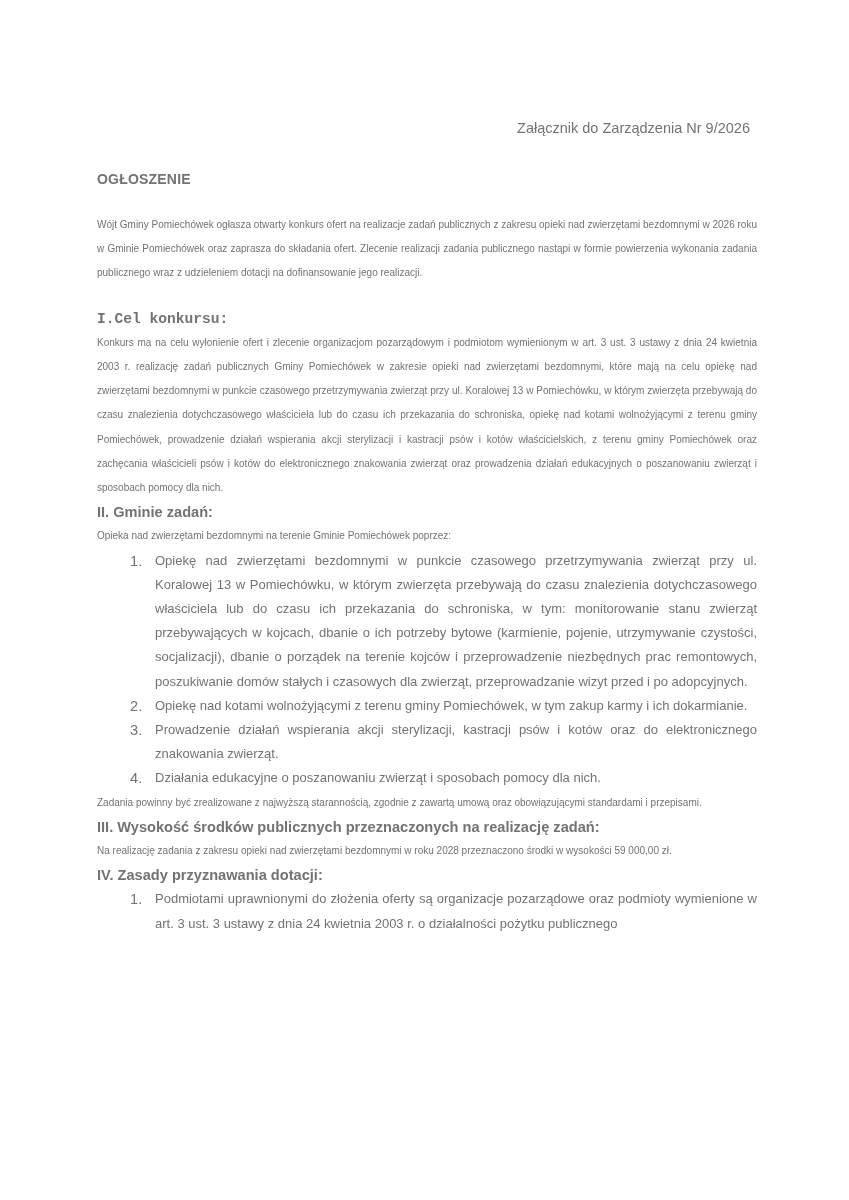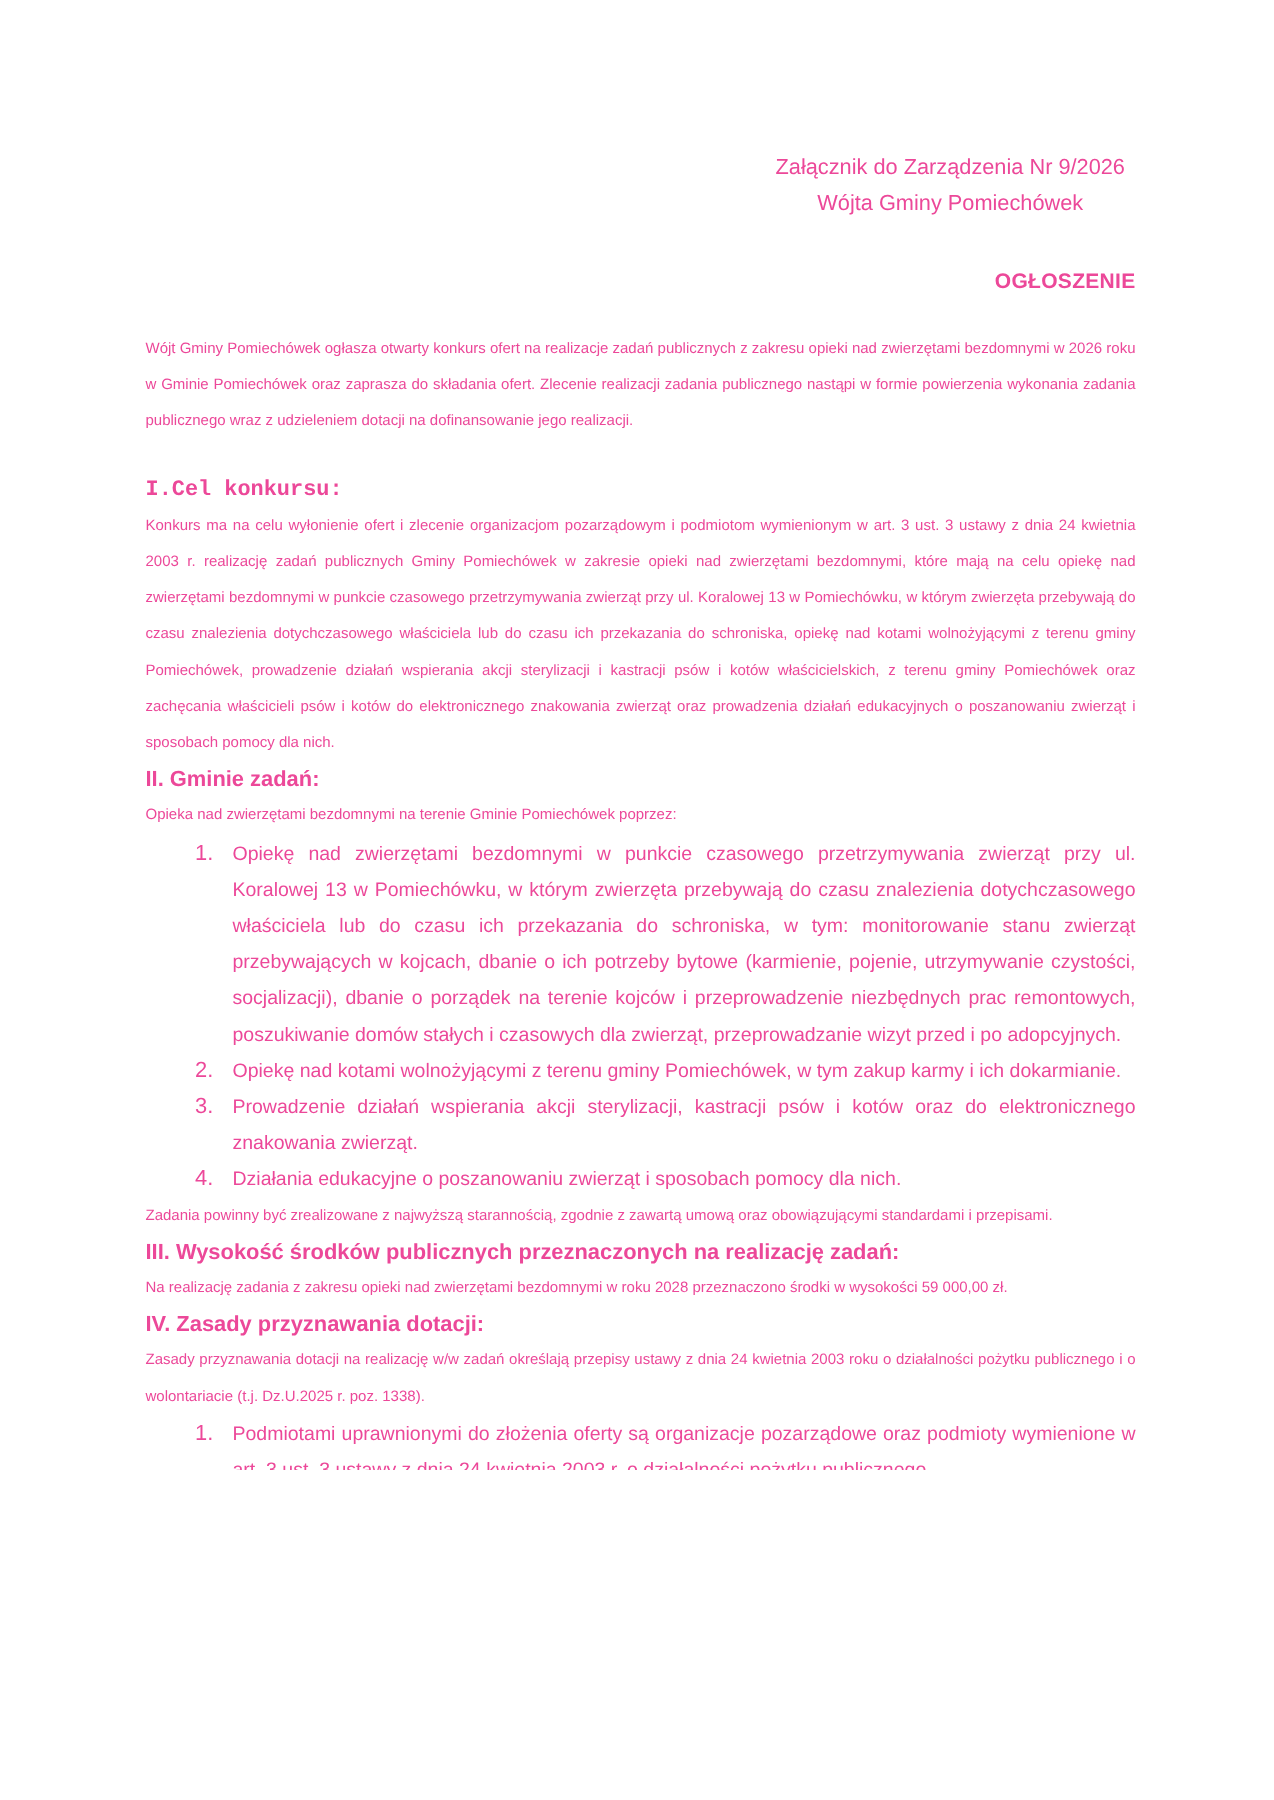--- a/index.html
+++ b/index.html
@@ -5,24 +5,24 @@
 <style>
   html, body {
     margin: 0;
     padding: 0;
     background: #ffffff;
   }
   .page {
     position: relative;
     width: 849px;
     height: 980px;
-    margin: 0 auto;
+    margin: 16px auto;
     background: #ffffff;
     font-family: "Liberation Sans", sans-serif;
-    color: #ec4899;
+    color: #737373;
     overflow: hidden;
   }
   .content {
     position: absolute;
     left: 97px;
     top: 0;
     width: 660px;
   }
   .header-block {
     margin-top: 100px;
@@ -31,21 +31,21 @@
     text-align: center;
     font-size: 14.5px;
     line-height: 24px;
     white-space: nowrap;
   }
   .header-line {
     display: block;
   }
   .doc-title {
     margin-top: 31px;
-    text-align: right;
+    text-align: left;
     font-size: 14px;
     font-weight: bold;
     letter-spacing: 0.2px;
   }
   p.body-text {
     margin: 0;
     font-size: 10px;
     line-height: 24.2px;
     text-align: justify;
     text-justify: inter-word;
@@ -93,21 +93,20 @@
   }
 </style>
 </head>
 <body>
 
 <div class="page">
   <div class="content">
 
     <div class="header-block">
       <span class="header-line">Załącznik do Zarządzenia Nr 9/2026</span>
-      <span class="header-line">Wójta Gminy Pomiechówek</span>
     </div>
 
     <div class="doc-title">OGŁOSZENIE</div>
 
     <p class="body-text intro">Wójt Gminy Pomiechówek ogłasza otwarty konkurs ofert na realizacje zadań publicznych z zakresu opieki nad zwierzętami bezdomnymi w 2026 roku w Gminie Pomiechówek oraz zaprasza do składania ofert. Zlecenie realizacji zadania publicznego nastąpi w formie powierzenia wykonania zadania publicznego wraz z udzieleniem dotacji na dofinansowanie jego realizacji.</p>
 
     <div class="section-head sec-gap">I.Cel konkursu:</div>
     <p class="body-text">Konkurs ma na celu wyłonienie ofert i zlecenie organizacjom pozarządowym i podmiotom wymienionym w art. 3 ust. 3 ustawy z dnia 24 kwietnia 2003 r. realizację zadań publicznych Gminy Pomiechówek w zakresie opieki nad zwierzętami bezdomnymi, które mają na celu opiekę nad zwierzętami bezdomnymi w punkcie czasowego przetrzymywania zwierząt przy ul. Koralowej 13 w Pomiechówku, w którym zwierzęta przebywają do czasu znalezienia dotychczasowego właściciela lub do czasu ich przekazania do schroniska, opiekę nad kotami wolnożyjącymi z terenu gminy Pomiechówek, prowadzenie działań wspierania akcji sterylizacji i kastracji psów i kotów właścicielskich, z terenu gminy Pomiechówek oraz zachęcania właścicieli psów i kotów do elektronicznego znakowania zwierząt oraz prowadzenia działań edukacyjnych o poszanowaniu zwierząt i sposobach pomocy dla nich.</p>
 
     <div class="section-head">II. Gminie zadań:</div>
@@ -117,19 +116,18 @@
       <li>Opiekę nad kotami wolnożyjącymi z terenu gminy Pomiechówek, w tym zakup karmy i ich dokarmianie.</li>
       <li>Prowadzenie działań wspierania akcji sterylizacji, kastracji psów i kotów oraz do elektronicznego znakowania zwierząt.</li>
       <li>Działania edukacyjne o poszanowaniu zwierząt i sposobach pomocy dla nich.</li>
     </ol>
     <p class="body-text">Zadania powinny być zrealizowane z najwyższą starannością, zgodnie z zawartą umową oraz obowiązującymi standardami i przepisami.</p>
 
     <div class="section-head">III. Wysokość środków publicznych przeznaczonych na realizację zadań:</div>
     <p class="body-text last-para-nojust">Na realizację zadania z zakresu opieki nad zwierzętami bezdomnymi w roku 2028 przeznaczono środki w wysokości 59 000,00 zł.</p>
 
     <div class="section-head">IV. Zasady przyznawania dotacji:</div>
-    <p class="body-text last-para-nojust">Zasady przyznawania dotacji na realizację w/w zadań określają przepisy ustawy z dnia 24 kwietnia 2003 roku o działalności pożytku publicznego i o wolontariacie (t.j. Dz.U.2025 r. poz. 1338).</p>
     <ol class="num-list">
       <li>Podmiotami uprawnionymi do złożenia oferty są organizacje pozarządowe oraz podmioty wymienione w art. 3 ust. 3 ustawy z dnia 24 kwietnia 2003 r. o działalności pożytku publicznego</li>
     </ol>
 
   </div>
 </div>
 
 </body></html>

